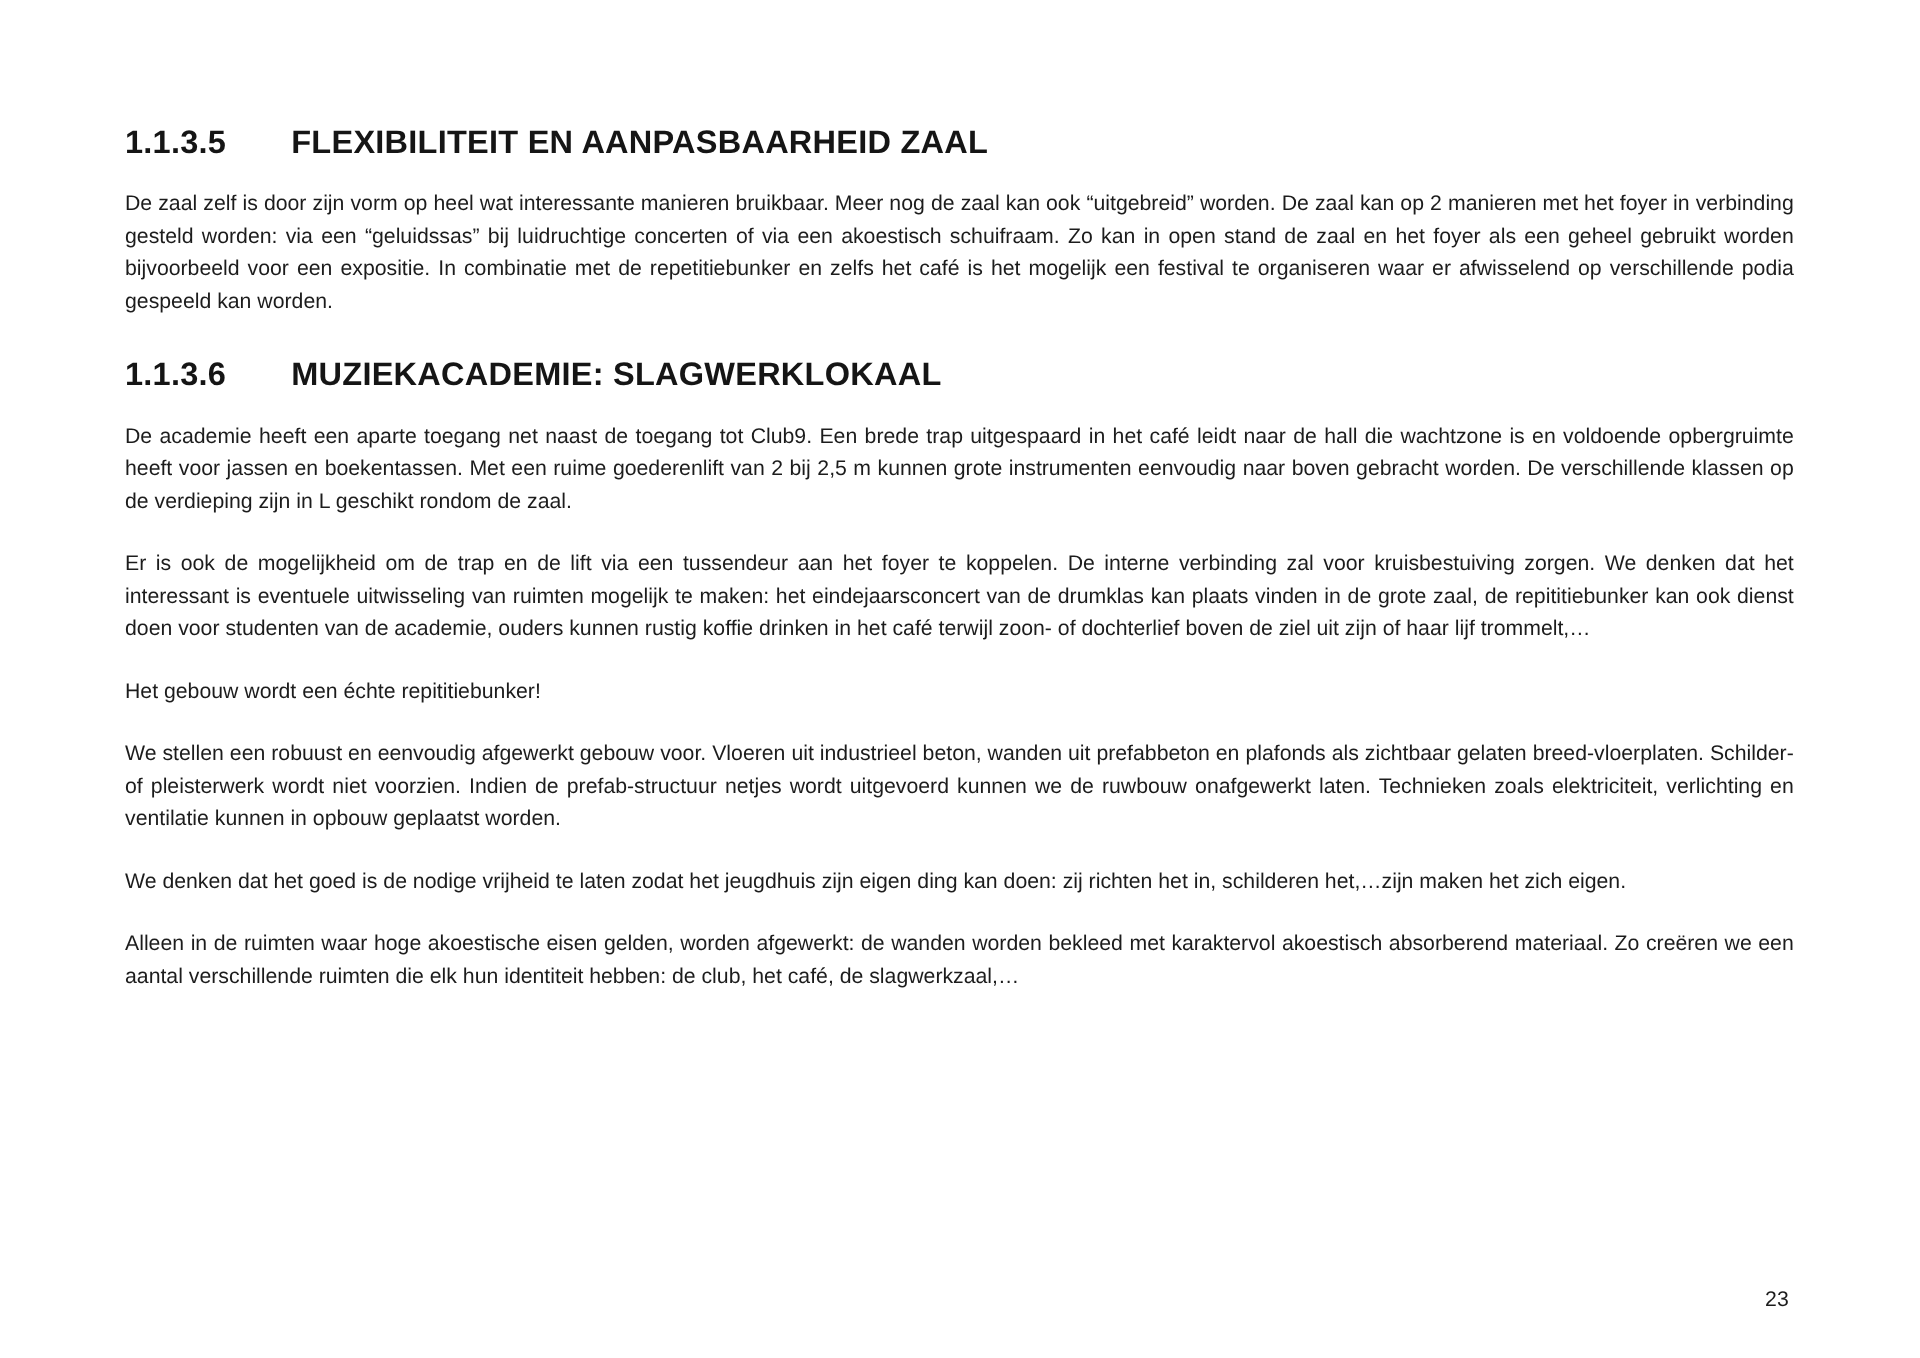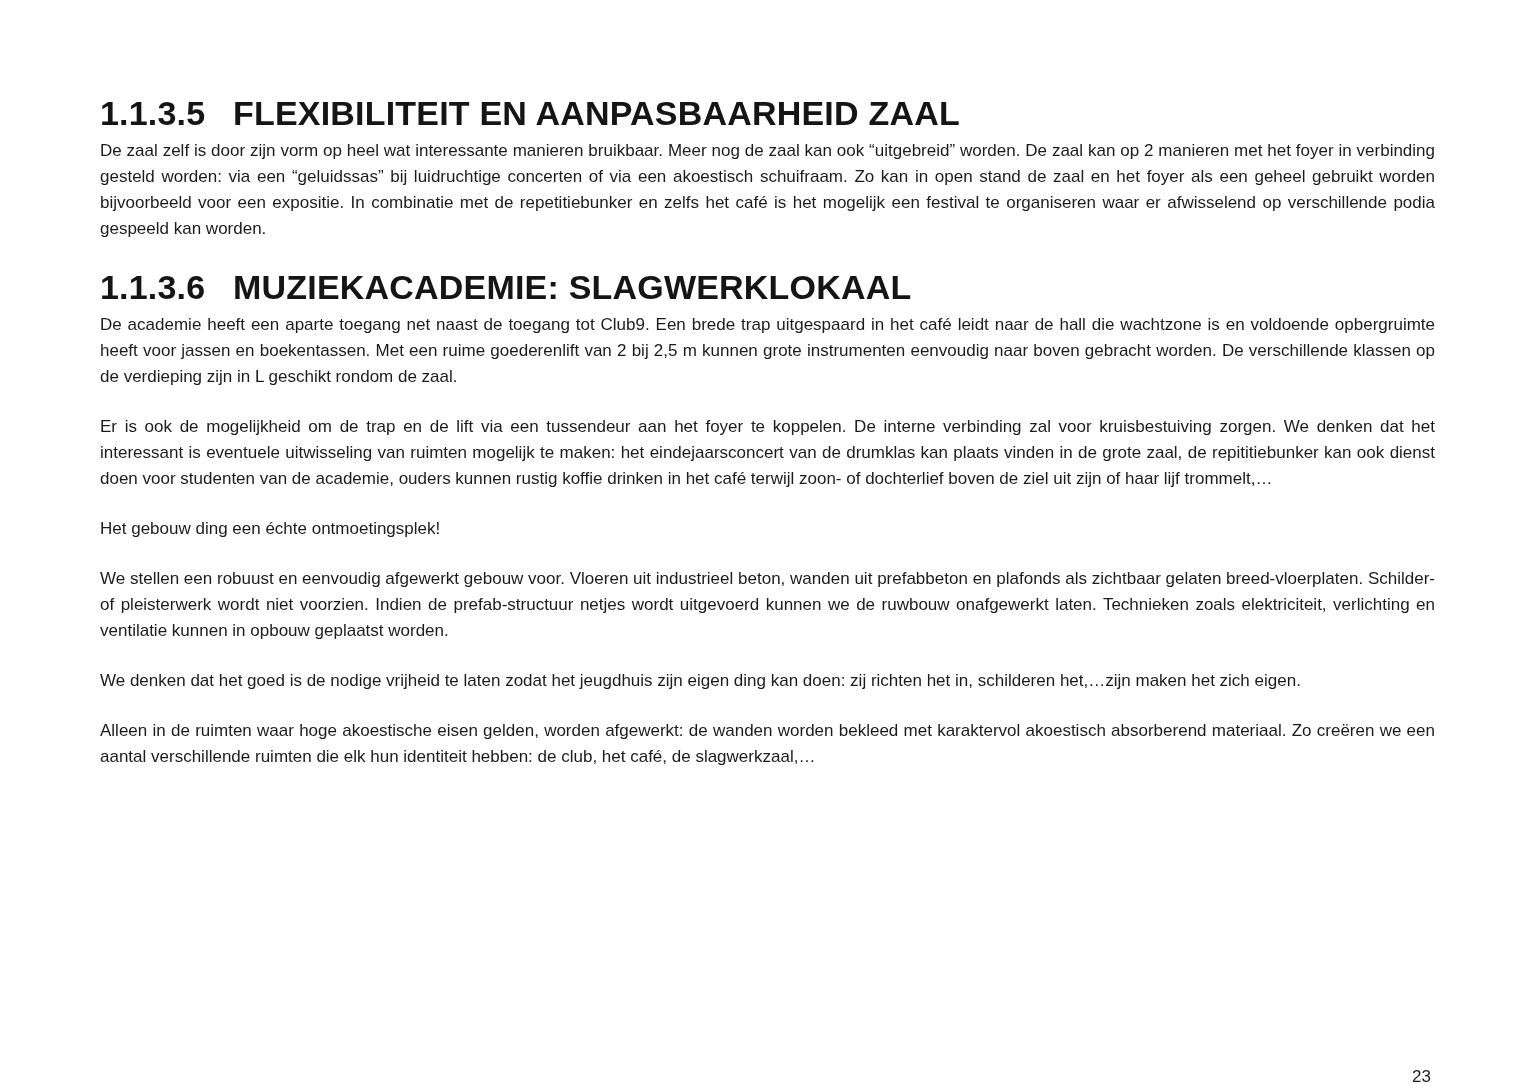--- a/index.html
+++ b/index.html
@@ -15,41 +15,41 @@
     position: relative;
     overflow: hidden;
   }
   .doc {
     padding: 92px 101px 0 100px;
   }
   .section {
     margin: 0;
   }
   .heading {
-    font-size: 34px;
+    font-size: 26px;
     line-height: 42px;
     font-weight: bold;
     margin: 0;
     color: #151515;
     letter-spacing: 0.2px;
   }
   .heading .num {
     display: inline-block;
     width: 133px;
   }
   p.body-text {
     font-size: 17px;
     line-height: 26px;
-    margin: 4px 0 24px 0;
+    margin: 16px 0 24px 0;
     text-align: justify;
     color: #1c1c1c;
   }
   .page-number {
     position: absolute;
-    top: 1067px;
+    top: 1030px;
     right: 105px;
     font-size: 17px;
     color: #1c1c1c;
   }
 </style>
 </head>
 <body>
 
 <main class="doc">
   <div id="sections-container">
@@ -58,21 +58,21 @@
     <div class="paras">
           <p class="body-text">De zaal zelf is door zijn vorm op heel wat interessante manieren bruikbaar. Meer nog de zaal kan ook “uitgebreid” worden. De zaal kan op 2 manieren met het foyer in verbinding gesteld worden: via een “geluidssas” bij luidruchtige concerten of via een akoestisch schuifraam. Zo kan in open stand de zaal en het foyer als een geheel gebruikt worden bijvoorbeeld voor een expositie. In combinatie met de repetitiebunker en zelfs het café is het mogelijk een festival te organiseren waar er afwisselend op verschillende podia gespeeld kan worden.</p>
         </div>
   </section>
 
   <section class="section">
     <h2 class="heading"><span class="num">1.1.3.6</span><span class="title">MUZIEKACADEMIE: SLAGWERKLOKAAL</span></h2>
     <div class="paras">
           <p class="body-text">De academie heeft een aparte toegang net naast de toegang tot Club9. Een brede trap uitgespaard in het café leidt naar de hall die wachtzone is en voldoende opbergruimte heeft voor jassen en boekentassen. Met een ruime goederenlift van 2 bij 2,5 m kunnen grote instrumenten eenvoudig naar boven gebracht worden. De verschillende klassen op de verdieping zijn in L geschikt rondom de zaal.</p>
           <p class="body-text">Er is ook de mogelijkheid om de trap en de lift via een tussendeur aan het foyer te koppelen. De interne verbinding zal voor kruisbestuiving zorgen. We denken dat het interessant is eventuele uitwisseling van ruimten mogelijk te maken: het eindejaarsconcert van de drumklas kan plaats vinden in de grote zaal, de repititiebunker kan ook dienst doen voor studenten van de academie, ouders kunnen rustig koffie drinken in het café terwijl zoon- of dochterlief boven de ziel uit zijn of haar lijf trommelt,…</p>
-          <p class="body-text">Het gebouw ding een échte ontmoetingsplek!</p>
+          <p class="body-text">Het gebouw wordt een échte repititiebunker!</p>
         </div>
   </section>
 
   <section class="section">
     <div class="paras">
           <p class="body-text">We stellen een robuust en eenvoudig afgewerkt gebouw voor. Vloeren uit industrieel beton, wanden uit prefabbeton en plafonds als zichtbaar gelaten breed-vloerplaten. Schilder- of pleisterwerk wordt niet voorzien. Indien de prefab-structuur netjes wordt uitgevoerd kunnen we de ruwbouw onafgewerkt laten. Technieken zoals elektriciteit, verlichting en ventilatie kunnen in opbouw geplaatst worden.</p>
           <p class="body-text">We denken dat het goed is de nodige vrijheid te laten zodat het jeugdhuis zijn eigen ding kan doen: zij richten het in, schilderen het,…zijn maken het zich eigen.</p>
           <p class="body-text">Alleen in de ruimten waar hoge akoestische eisen gelden, worden afgewerkt: de wanden worden bekleed met karaktervol akoestisch absorberend materiaal. Zo creëren we een aantal verschillende ruimten die elk hun identiteit hebben: de club, het café, de slagwerkzaal,…</p>
         </div>
   </section>

